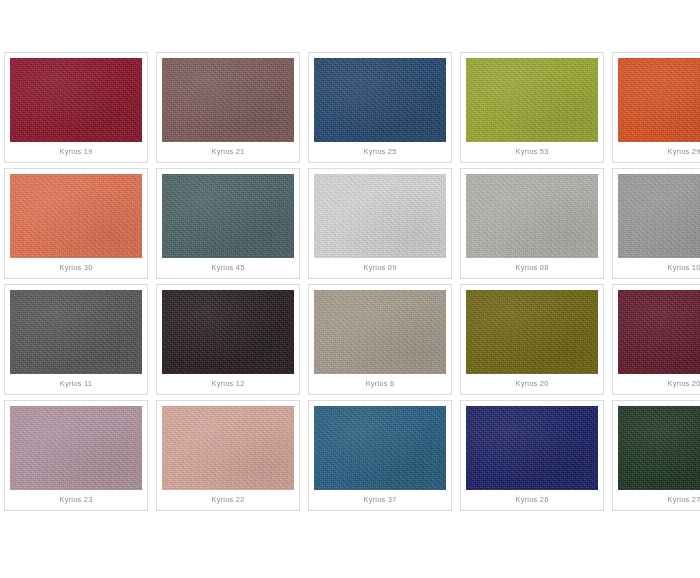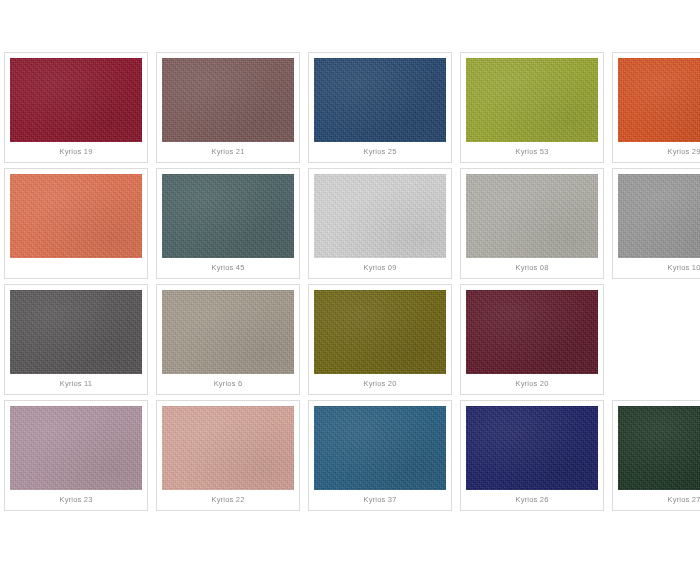--- a/index.html
+++ b/index.html
@@ -103,20 +103,21 @@
         <div class="swatch-caption">Kyrios 53</div>
       </div>
       <div class="swatch-card">
         <div class="swatch-image" style="background-color: rgb(217, 80, 31);"></div>
         <div class="swatch-caption">Kyrios 29</div>
       </div>
     </div>
     <div class="swatch-row">
       <div class="swatch-card">
         <div class="swatch-image" style="background-color: rgb(228, 113, 79);"></div>
+        <div class="swatch-caption">Kyrios 30</div>
       </div>
       <div class="swatch-card">
         <div class="swatch-image" style="background-color: rgb(74, 98, 100);"></div>
         <div class="swatch-caption">Kyrios 45</div>
       </div>
       <div class="swatch-card">
         <div class="swatch-image" style="background-color: rgb(214, 214, 214);"></div>
         <div class="swatch-caption">Kyrios 09</div>
       </div>
       <div class="swatch-card">
@@ -125,20 +126,24 @@
       </div>
       <div class="swatch-card">
         <div class="swatch-image" style="background-color: rgb(154, 154, 154);"></div>
         <div class="swatch-caption">Kyrios 10</div>
       </div>
     </div>
     <div class="swatch-row">
       <div class="swatch-card">
         <div class="swatch-image" style="background-color: rgb(87, 84, 85);"></div>
         <div class="swatch-caption">Kyrios 11</div>
+      </div>
+      <div class="swatch-card">
+        <div class="swatch-image" style="background-color: rgb(37, 27, 29);"></div>
+        <div class="swatch-caption">Kyrios 12</div>
       </div>
       <div class="swatch-card">
         <div class="swatch-image" style="background-color: rgb(165, 155, 140);"></div>
         <div class="swatch-caption">Kyrios 6</div>
       </div>
       <div class="swatch-card">
         <div class="swatch-image" style="background-color: rgb(110, 100, 16);"></div>
         <div class="swatch-caption">Kyrios 20</div>
       </div>
       <div class="swatch-card">

